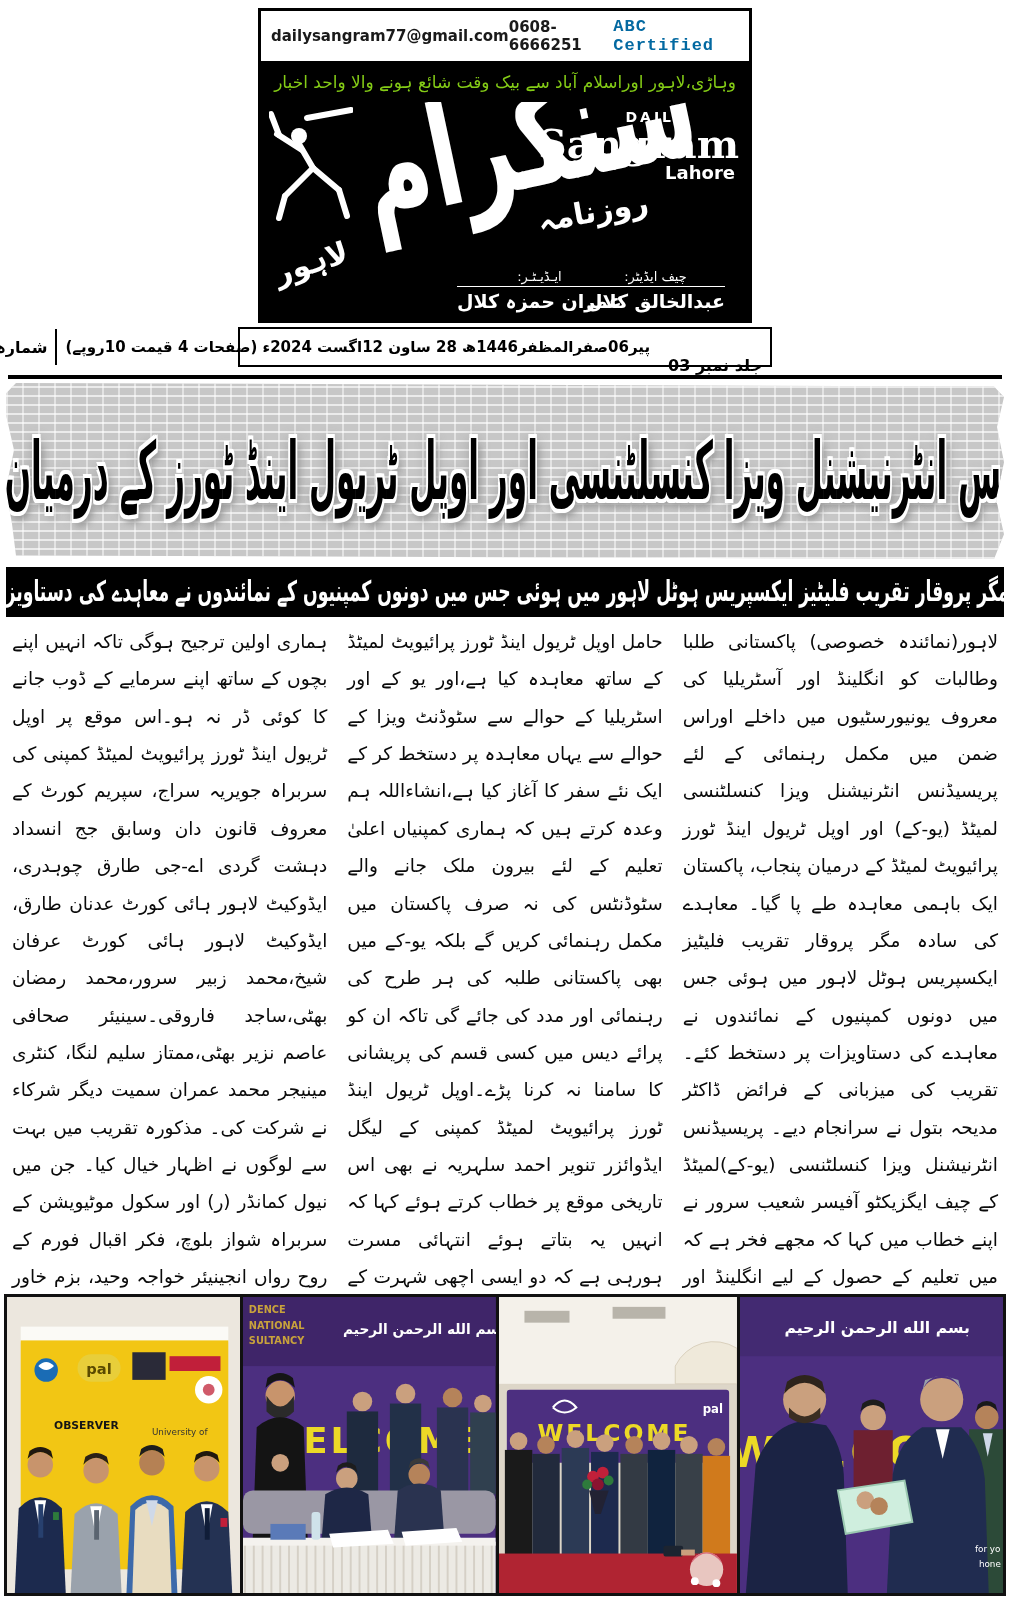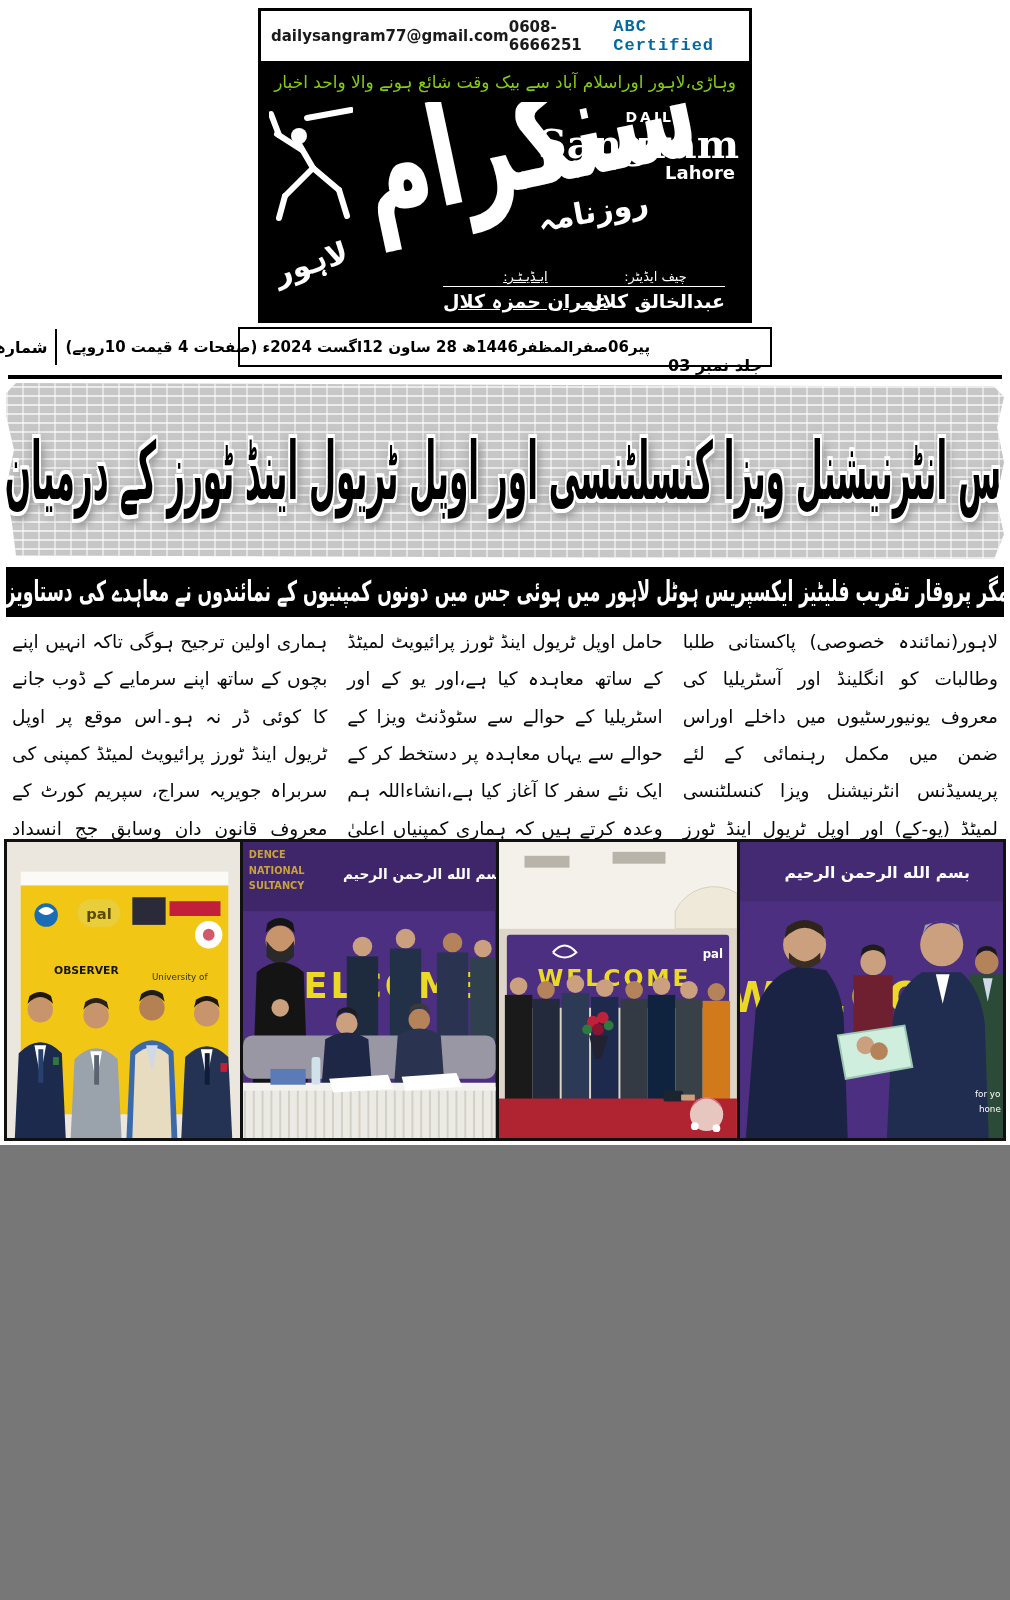--- a/index.html
+++ b/index.html
@@ -1,18 +1,18 @@
 <!DOCTYPE html>
 <html lang="ur"><head>
 <meta charset="utf-8">
 <style>
   * { margin:0; padding:0; box-sizing:border-box; }
   body { background:#777; font-family:"DejaVu Sans", sans-serif; }
   .page {
-    position:relative; width:1010px; height:1145px; margin:0 auto;
+    position:relative; width:1010px; height:1600px; margin:0 auto;
     background:#ffffff; overflow:hidden;
   }
 
   
   .masthead { width:494px; margin:8px auto 0; border:3px solid #000; background:#000; }
   .contact-bar {
     display:flex; align-items:center; justify-content:space-between;
     background:#fff; border-bottom:3px solid #000; padding:6px 10px;
     font-size:15px; font-weight:bold; color:#1a1a1a;
   }
@@ -30,21 +30,21 @@
   }
   .logo-en { position:absolute; right:10px; top:8px; text-align:right; line-height:1; }
   .logo-en .daily { font-size:14px; font-weight:bold; letter-spacing:3px; padding-right:54px; }
   .logo-en .name { font-family:"DejaVu Serif", serif; font-weight:bold; font-size:40px; }
   .logo-en .city { font-size:18px; font-weight:bold; padding-right:4px; }
   .roznama { position:absolute; right:100px; top:92px; font-size:30px; font-weight:bold; transform:rotate(-10deg); }
   .editor-box { position:absolute; bottom:8px; text-align:center; }
   .editor-box .lbl { font-size:13px; border-bottom:1px solid #fff; padding-bottom:2px; margin-bottom:3px; }
   .editor-box .nm { font-size:19px; font-weight:bold; }
   .chief-editor { right:24px; }
-  .editor { left:182px;text-decoration:underline; }
+  .editor { left:196px; }
 
   
   .dateline {
     width:534px; margin:4px auto 0; border:2px solid #000; background:#fff;
     display:flex; direction:rtl; align-items:stretch; height:40px; font-weight:bold;
   }
   .dateline .cell { display:flex; align-items:center; justify-content:center; padding:0 8px; font-size:16px; white-space:nowrap; }
   .dateline .vol { border-left:2px solid #000;margin-top:36px; }
   .dateline .mid { flex:1; font-size:15px; }
   .dateline .iss { border-right:2px solid #000; }

